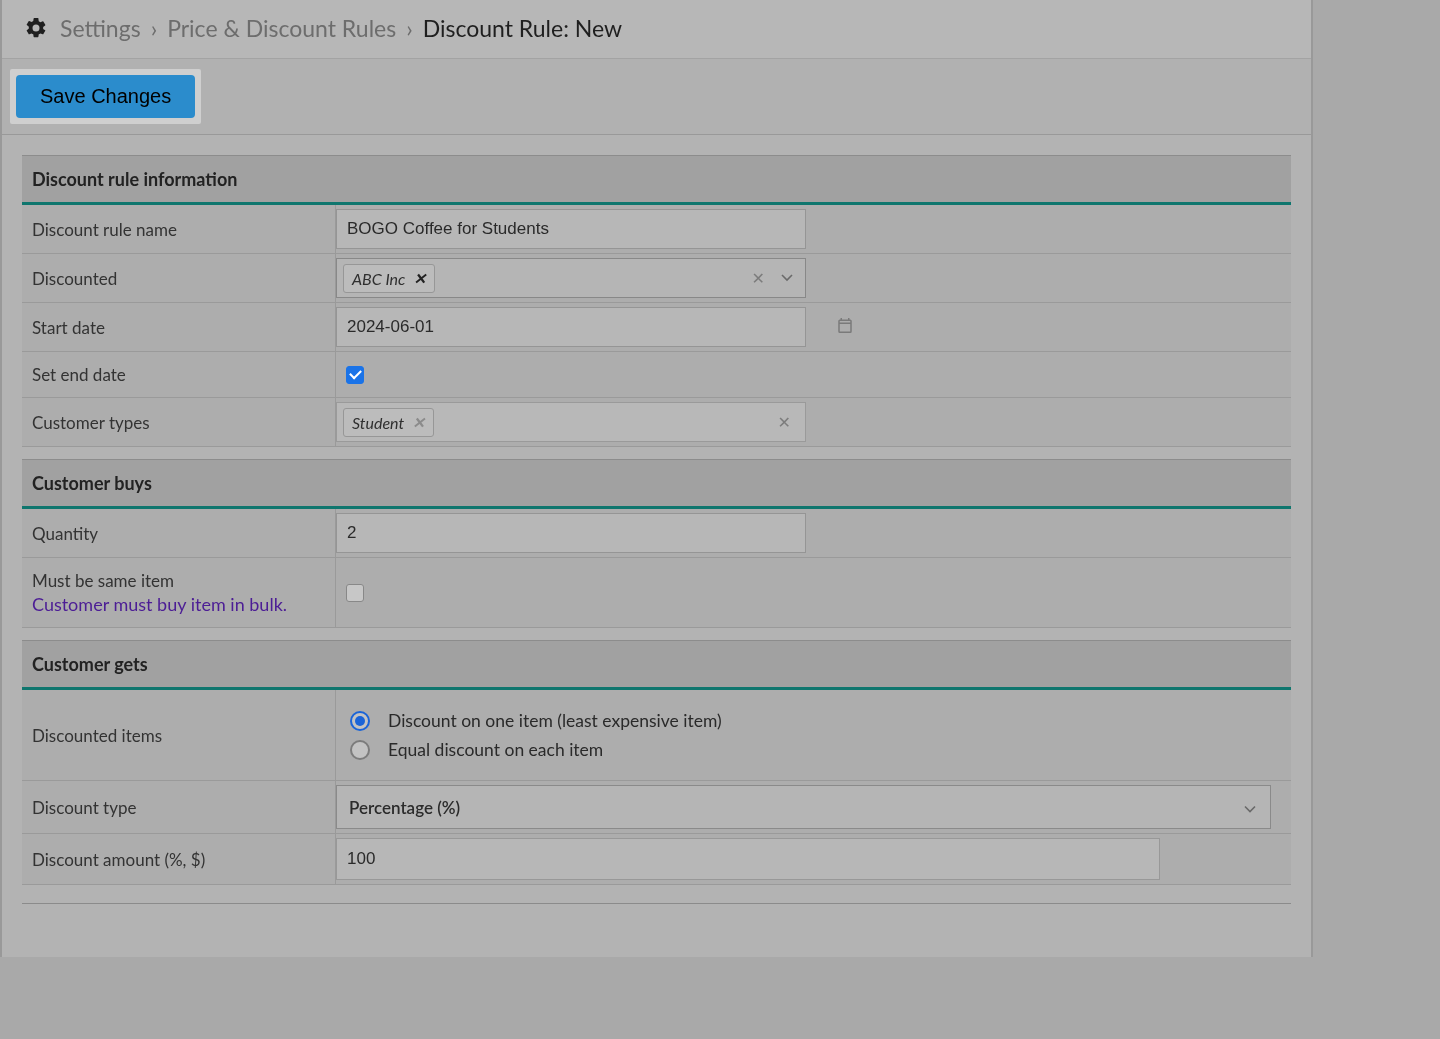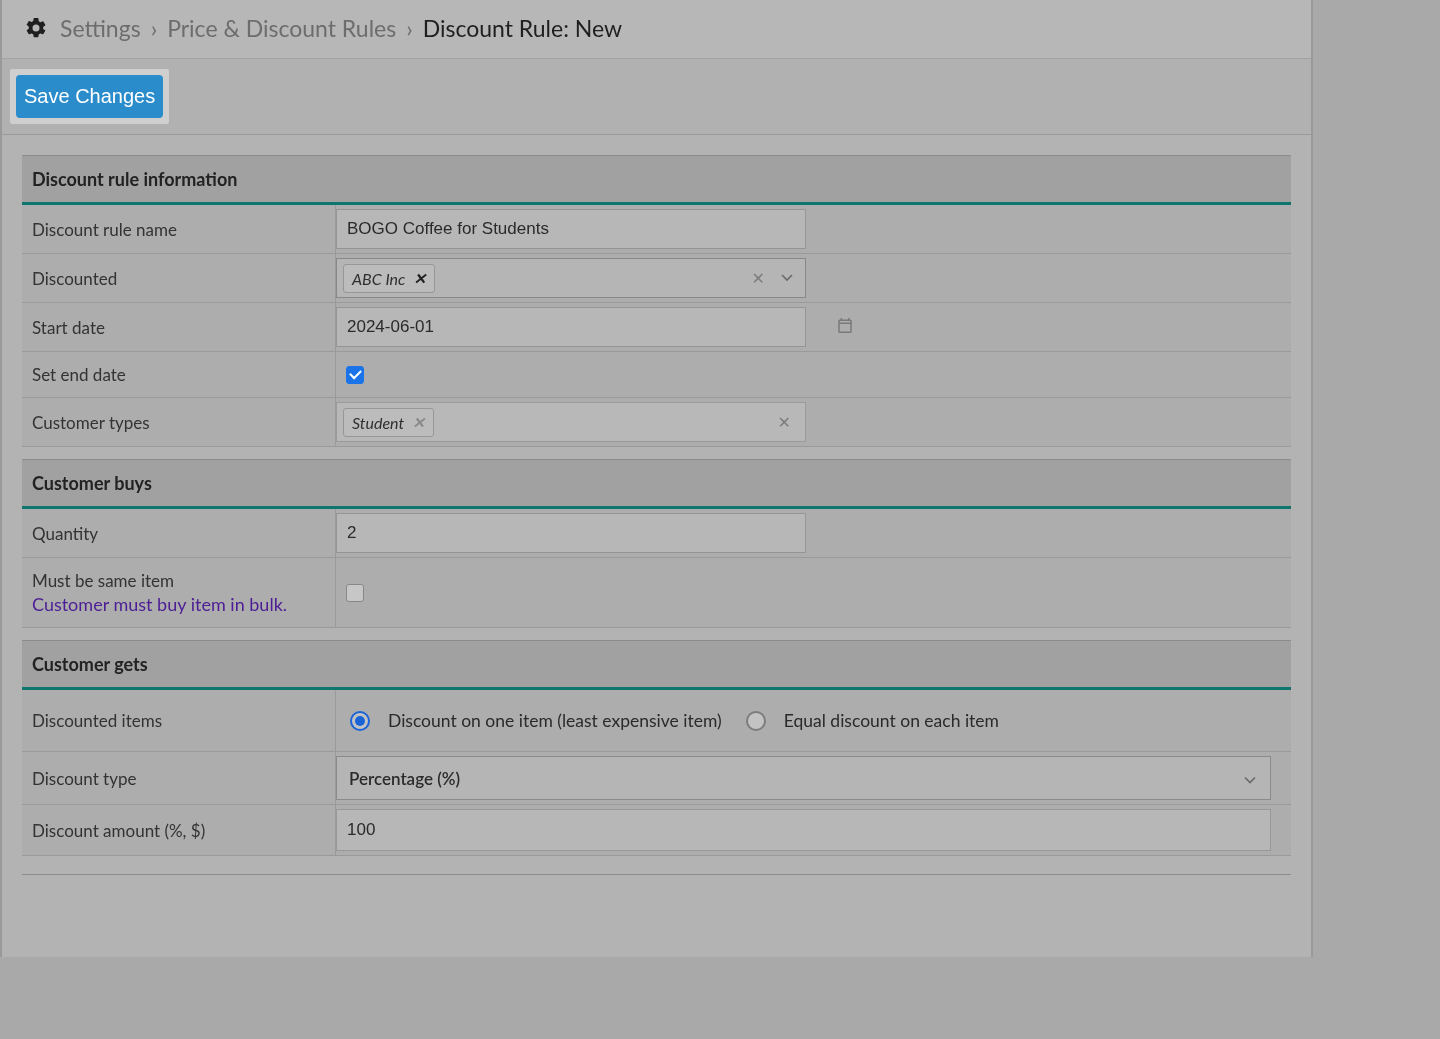--- a/index.html
+++ b/index.html
@@ -50,23 +50,23 @@
     border-bottom: 1px solid #999;
     background: #b1b1b1;
   }
   .save-wrap {
     padding: 6px;
     background: #cfcfcf;
     border-radius: 2px;
   }
   .save-btn {
     background: #2b8ccc;
-    color: #ffffff;
+    color: #000000;
     font-size: 20px;
-    padding: 10px 8px;
+    padding: 10px 24px;
     border: none;
     border-radius: 4px;
     cursor: pointer;
     text-align: center;
   }
 
   
   .content {
     padding: 20px 20px;
     background: #b3b3b3;
@@ -193,22 +193,22 @@
     content: "";
     width: 5px; height: 9px;
     border: solid #fff;
     border-width: 0 2px 2px 0;
     transform: rotate(45deg) translate(-1px, -1px);
   }
 
   
   .radio-list {
     display: flex;
-    flex-direction: row;
-    gap: 24px;
+    flex-direction: column;
+    gap: 8px;
     padding: 16px 0 16px 4px;
   }
   .radio-row {
     display: flex;
     align-items: center;
     gap: 18px;
     cursor: pointer;
   }
   .radio {
     width: 20px; height: 20px;
@@ -242,21 +242,21 @@
     font-weight: 600;
     color: #2b2b2b;
   }
   .wide-select .caret2 {
     position: absolute;
     right: 14px;
     top: 50%;
     transform: translateY(-50%);
   }
   .num-input {
-    width: 935px;
+    width: 824px;
     height: 42px;
     background: #b7b7b7;
     border: 1px solid #989898;
     padding: 0 10px;
     font-size: 17px;
     color: #2a2a2a;
   }
 
   .section-gap { height: 12px; }
 

